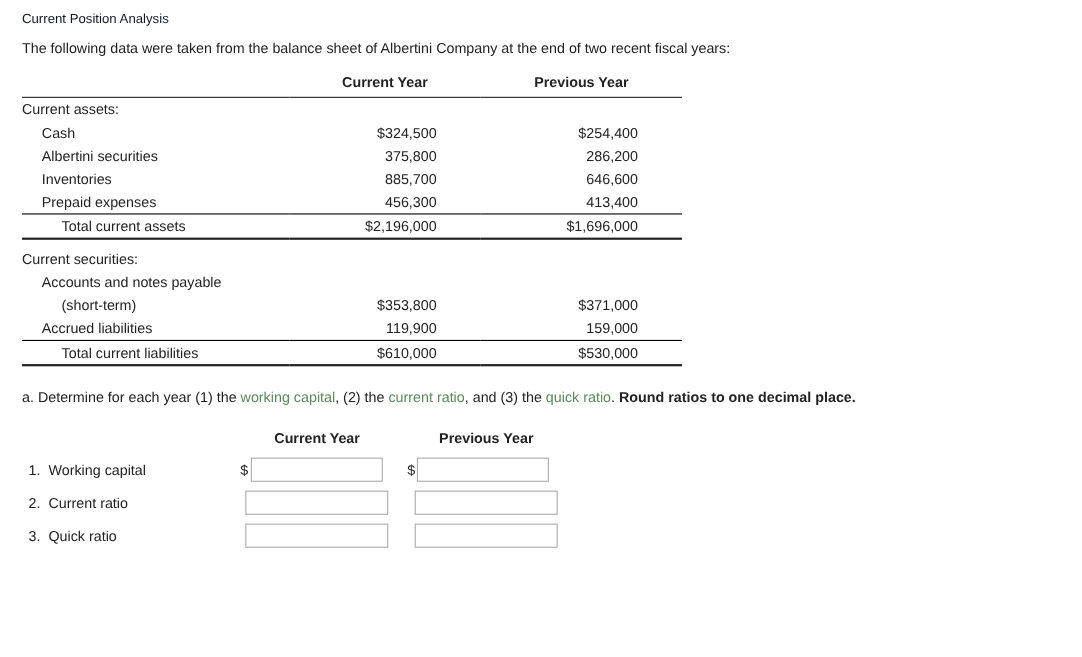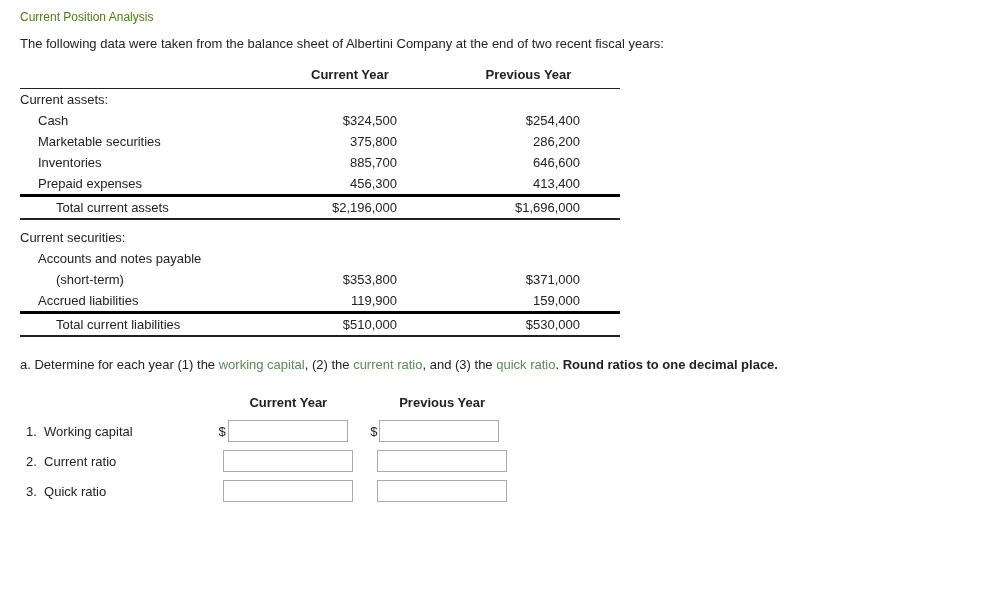--- a/index.html
+++ b/index.html
@@ -6,21 +6,21 @@
     body {
       font-family: Arial, sans-serif;
       font-size: 13px;
       background: #fff;
       color: #222;
       padding: 10px 20px;
       width: 984px;
       min-height: 597px;
     }
     .page-title {
-      color: #4d7c0f;
+      color: #0f172a;
       font-size: 12px;
       margin-bottom: 10px;
     }
     .intro-text {
       font-size: 13px;
       margin-bottom: 9px;
       line-height: 1.5;
     }
     .data-table {
       width: 600px;
@@ -49,21 +49,21 @@
     .data-table td.label.indent2 {
       padding-left: 36px;
     }
     .data-table td.value {
       text-align: right;
       min-width: 110px;
       padding-right: 40px;
       margin-top: 12px;
     }
     .data-table tr.total-row td {
-      border-top: 3px solid #000000;
+      border-top: 1px solid #000000;
       border-bottom: 2px double #222;
       font-weight: normal;
     }
     .instruction-text {
       font-size: 13px;
       margin-bottom: 16px;
       line-height: 1.6;
     }
     .instruction-text a {
       color: #5a8a5a;
@@ -135,21 +135,21 @@
       <td class="label">Current assets:</td>
       <td class="value"></td>
       <td class="value"></td>
     </tr>
     <tr>
       <td class="label indent1">Cash</td>
       <td class="value">$324,500</td>
       <td class="value">$254,400</td>
     </tr>
     <tr>
-      <td class="label indent1">Marketable securities</td>
+      <td class="label indent1">Albertini securities</td>
       <td class="value">375,800</td>
       <td class="value">286,200</td>
     </tr>
     <tr>
       <td class="label indent1">Inventories</td>
       <td class="value">885,700</td>
       <td class="value">646,600</td>
     </tr>
     <tr>
       <td class="label indent1">Prepaid expenses</td>
@@ -177,21 +177,21 @@
       <td class="value">$353,800</td>
       <td class="value">$371,000</td>
     </tr>
     <tr>
       <td class="label indent1">Accrued liabilities</td>
       <td class="value">119,900</td>
       <td class="value">159,000</td>
     </tr>
     <tr class="total-row">
       <td class="label indent2">Total current liabilities</td>
-      <td class="value">$510,000</td>
+      <td class="value">$610,000</td>
       <td class="value">$530,000</td>
     </tr>
   </tbody>
 </table>
 
 <div class="instruction-text">
   a. Determine for each year (1) the <a>working capital</a>, (2) the <a>current ratio</a>, and (3) the <a>quick ratio</a>. <strong>Round ratios to one decimal place.</strong>
 </div>
 
 <div class="answer-section">

